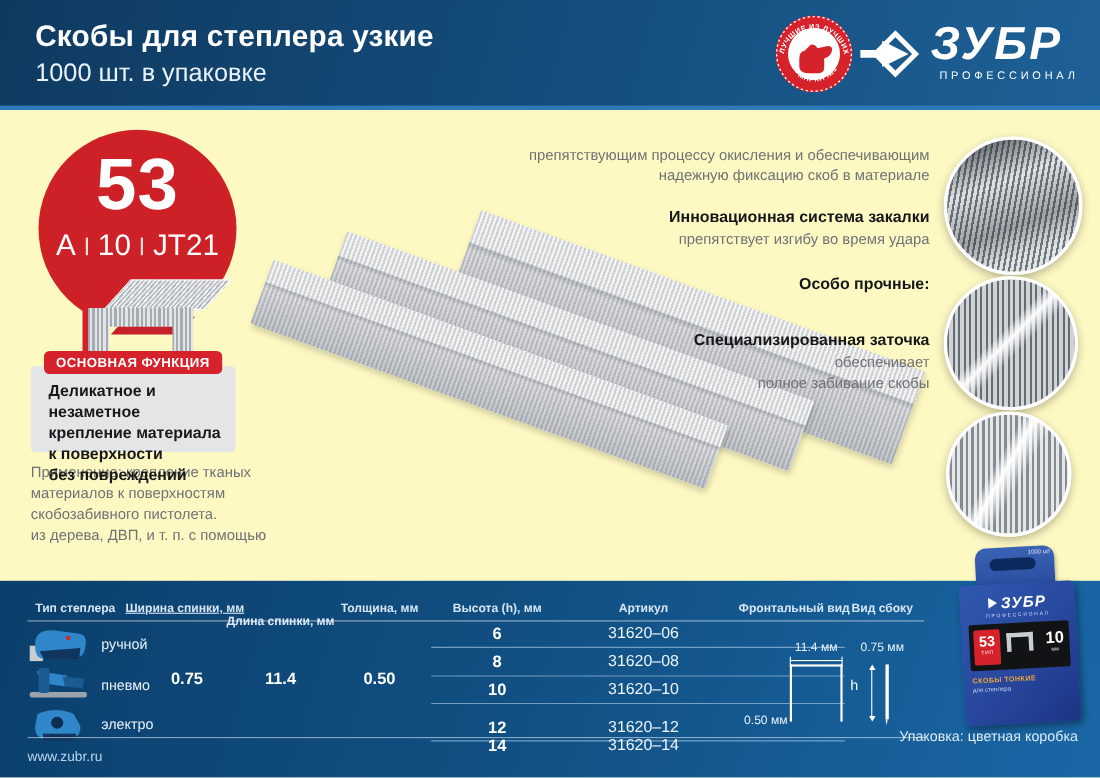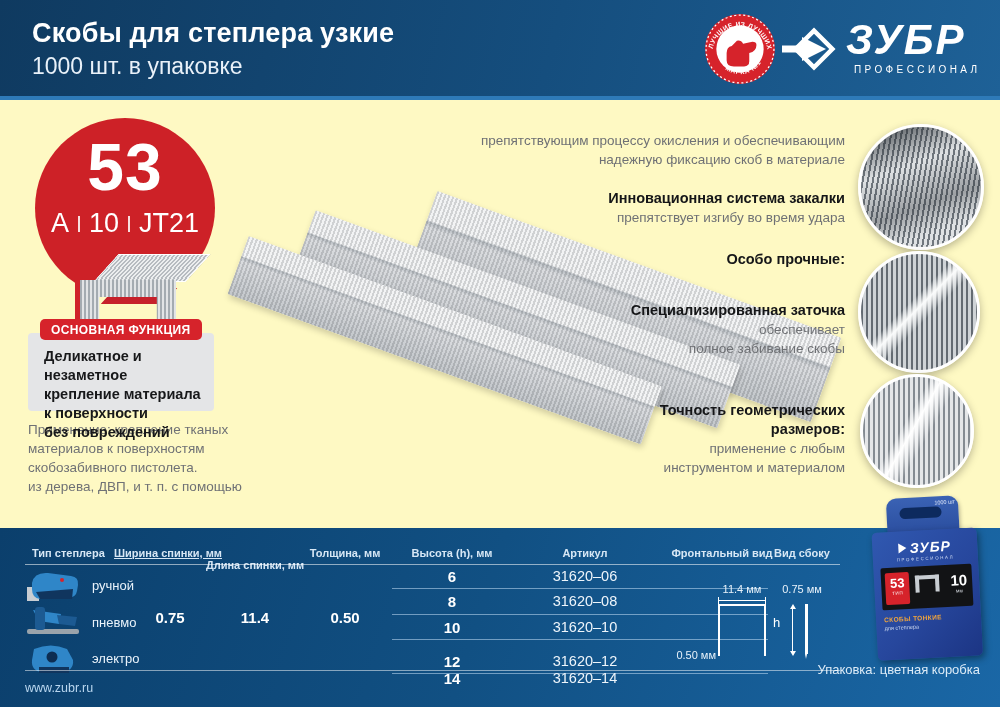--- a/index.html
+++ b/index.html
@@ -218,26 +218,20 @@
     <div class="f-desc">препятствует изгибу во время удара</div>
   </div>
   <div class="feature f3">
     <div class="f-title">Особо прочные:</div>
   </div>
   <div class="feature f4">
     <div class="f-title">Специализированная заточка</div>
     <div class="f-desc">обеспечивает</div>
     <div class="f-desc">полное забивание скобы</div>
   </div>
-  <div class="feature f5">
-    <div class="f-title">Точность геометрических</div>
-    <div class="f-title">размеров:</div>
-    <div class="f-desc">применение с любым</div>
-    <div class="f-desc">инструментом и материалом</div>
-  </div>
   <div class="fc fc1"></div>
   <div class="fc fc2"></div>
   <div class="fc fc3"></div>
 
   <div class="band">
     <div class="col-h ch-type">Тип степлера</div>
     <div class="col-h ch-width">Ширина спинки, мм</div>
     <div class="col-h ch-length">Длина спинки, мм</div>
     <div class="col-h ch-thick">Толщина, мм</div>
     <div class="col-h ch-height">Высота (h), мм</div>

